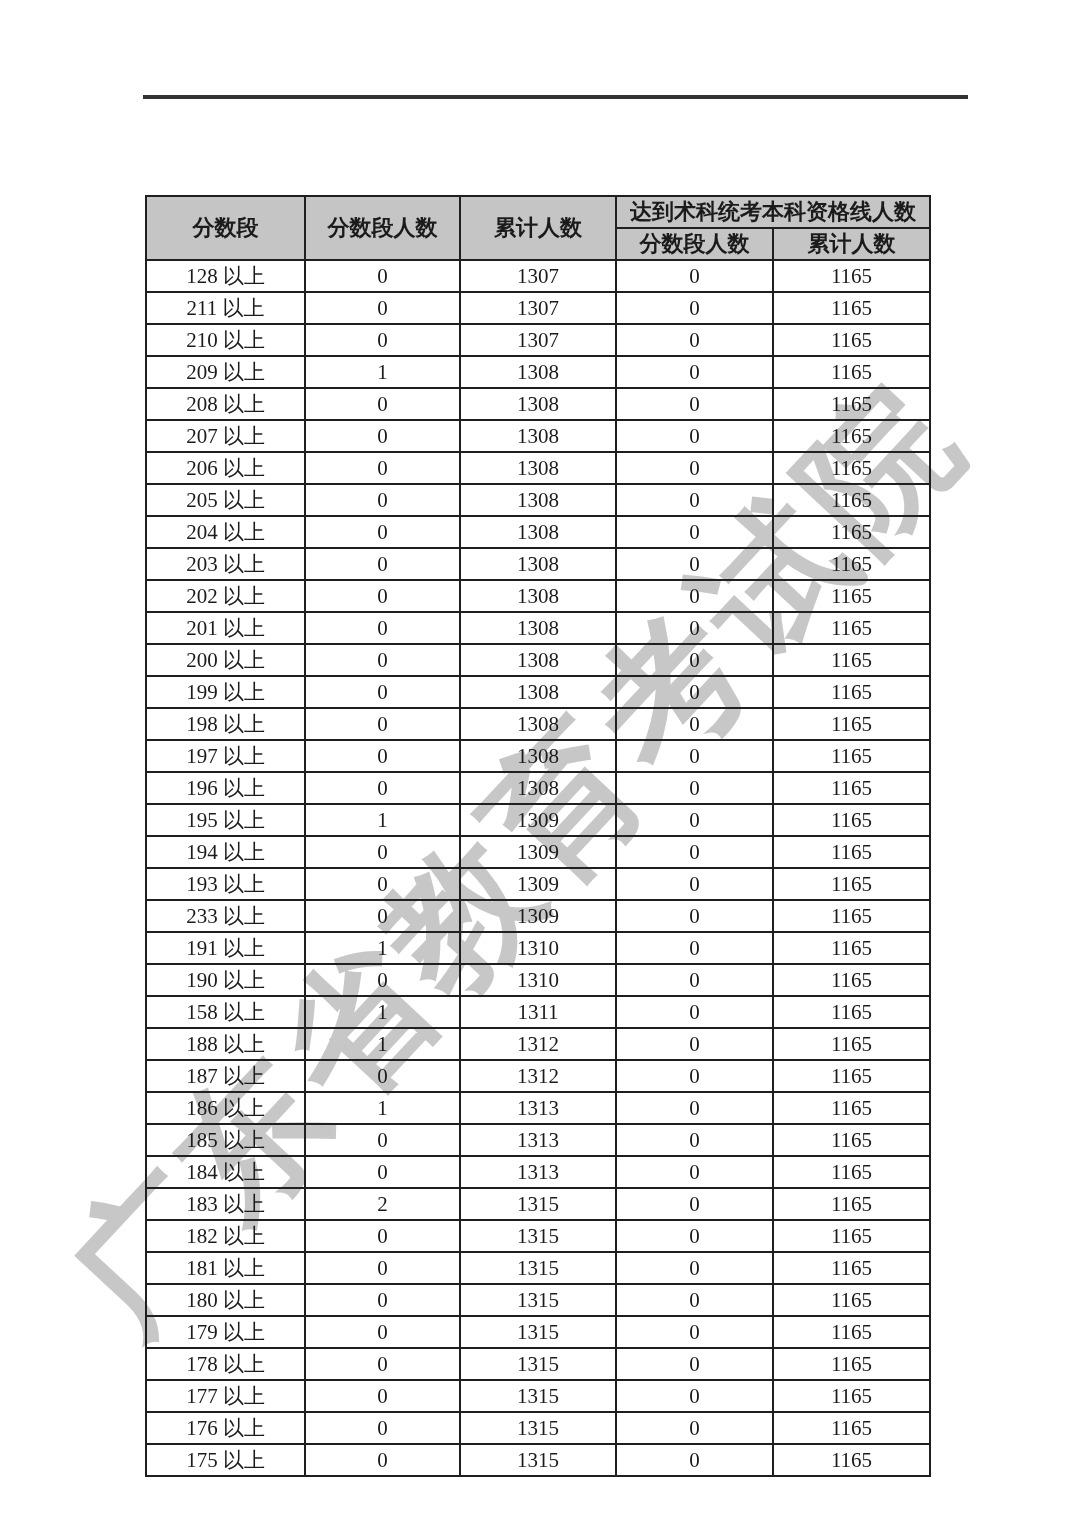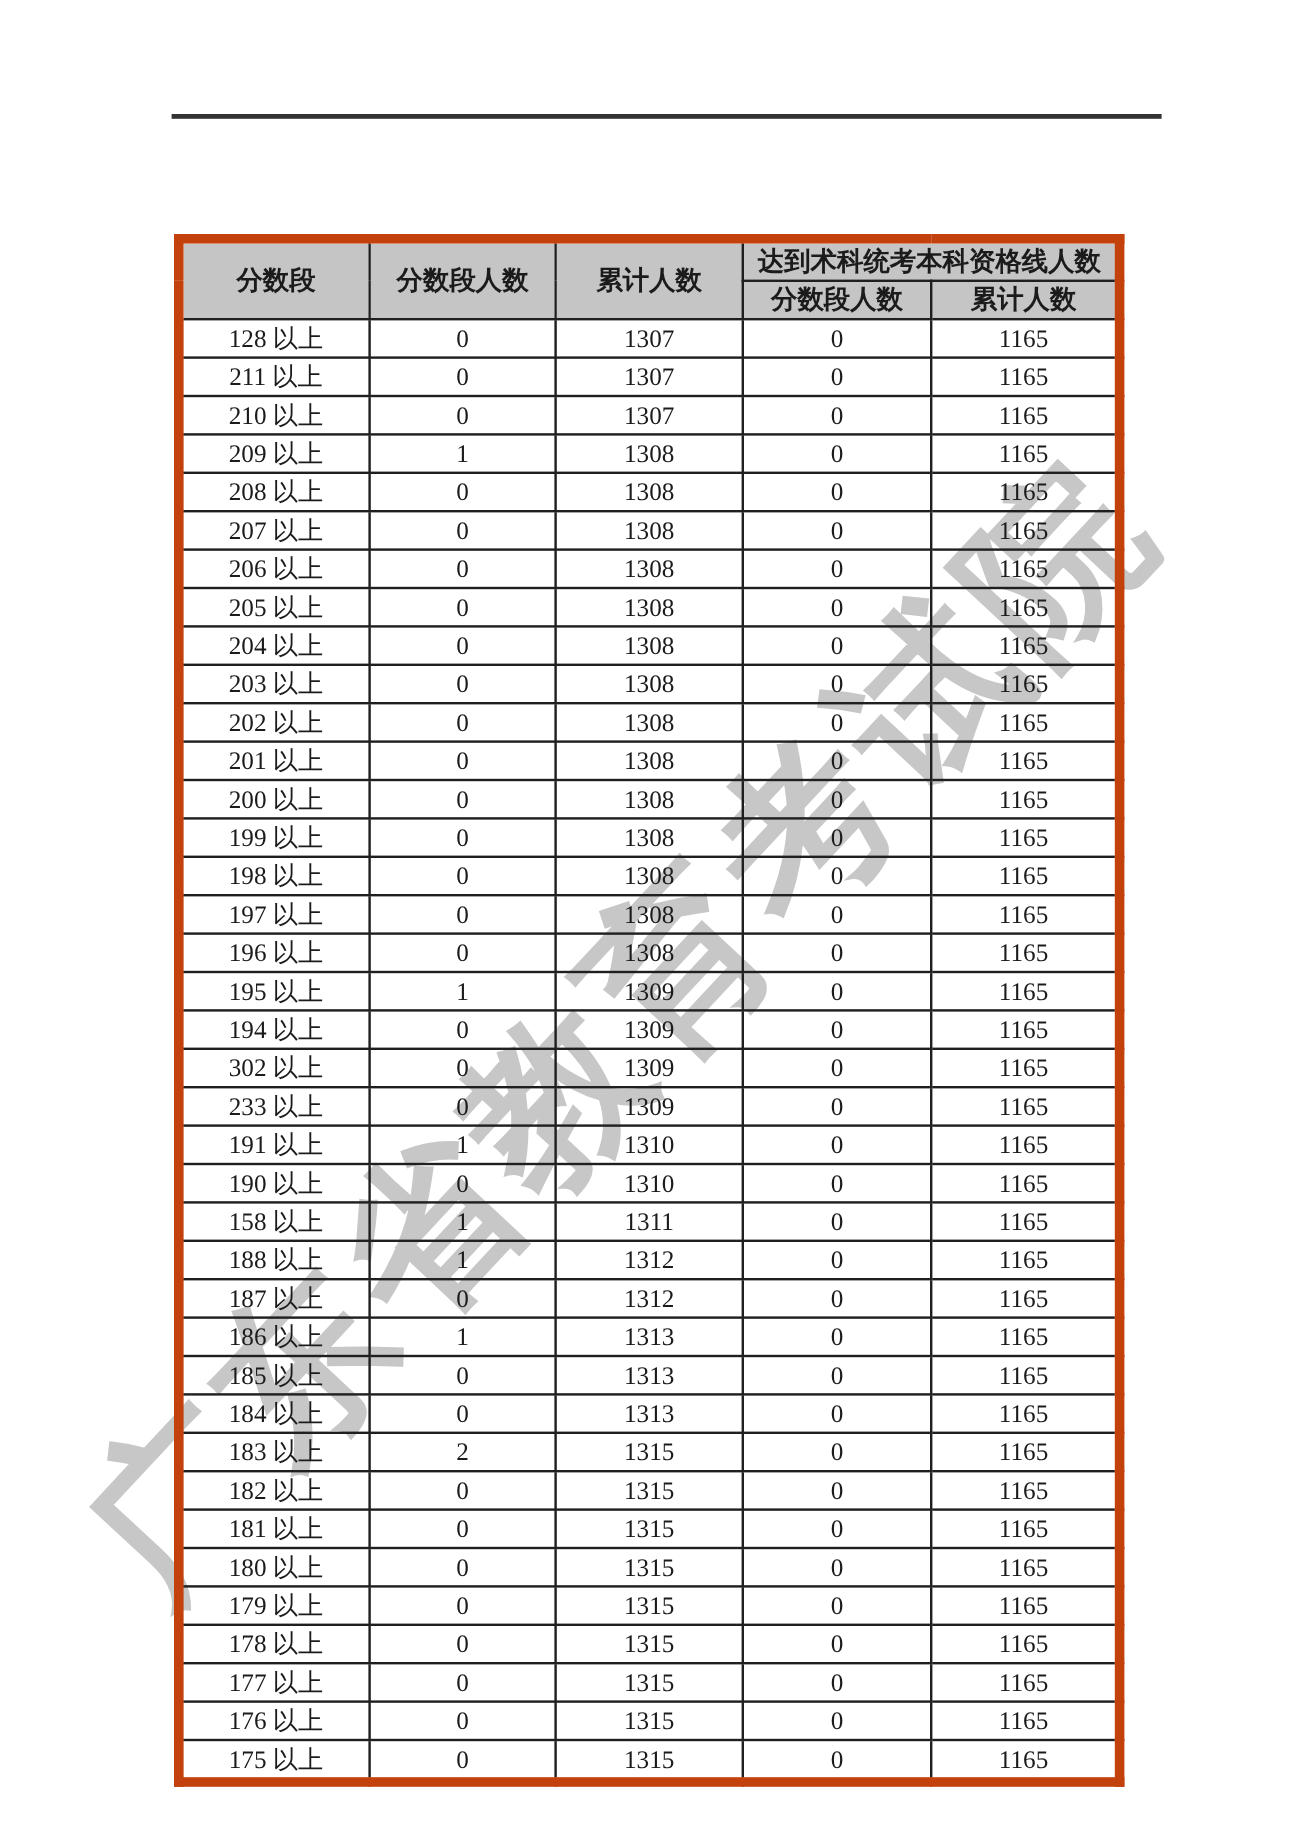--- a/index.html
+++ b/index.html
@@ -25,21 +25,21 @@
     transform:rotate(-47deg);
     transform-origin:center center;
     z-index:0;
     font-family:"Liberation Serif", serif;
     user-select:none;
   }
   table.score{
     position:absolute;left:145px;top:195px;
     border-collapse:collapse;table-layout:fixed;
     z-index:1;color:#1b1b1b;
-    border:8px solid #c2410c;
+    border:1px solid #c2410c;
   }
   table.score th, table.score td{
     border:2px solid #1f1f1f;
     text-align:center;vertical-align:middle;
     padding:0;overflow:hidden;
   }
   table.score thead th{
     background:#c5c5c5;
     font-weight:bold;
     font-size:22px;
@@ -208,21 +208,21 @@
           <td>1165</td>
         </tr>
         <tr>
           <td>194 以上</td>
           <td>0</td>
           <td>1309</td>
           <td>0</td>
           <td>1165</td>
         </tr>
         <tr>
-          <td>302 以上</td>
+          <td>193 以上</td>
           <td>0</td>
           <td>1309</td>
           <td>0</td>
           <td>1165</td>
         </tr>
         <tr>
           <td>233 以上</td>
           <td>0</td>
           <td>1309</td>
           <td>0</td>

